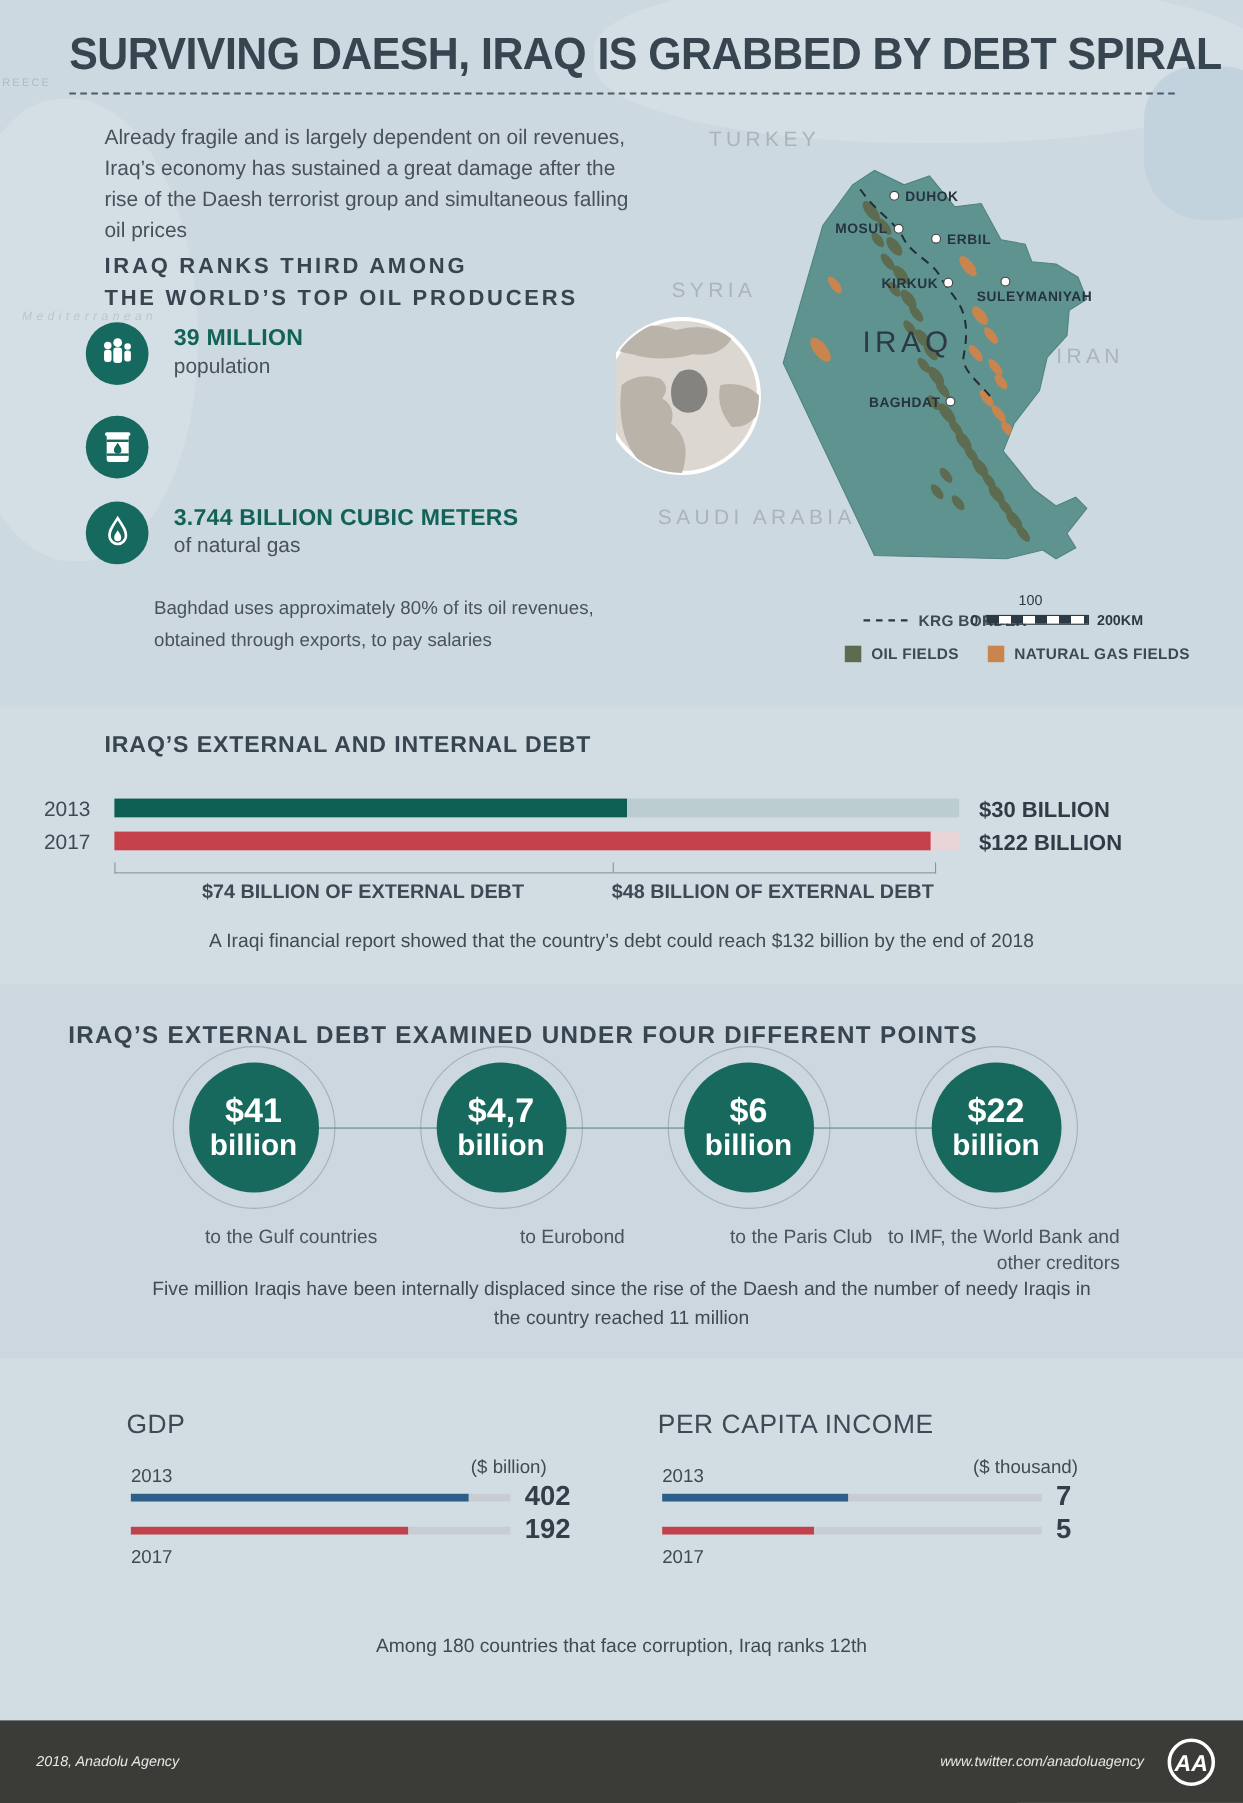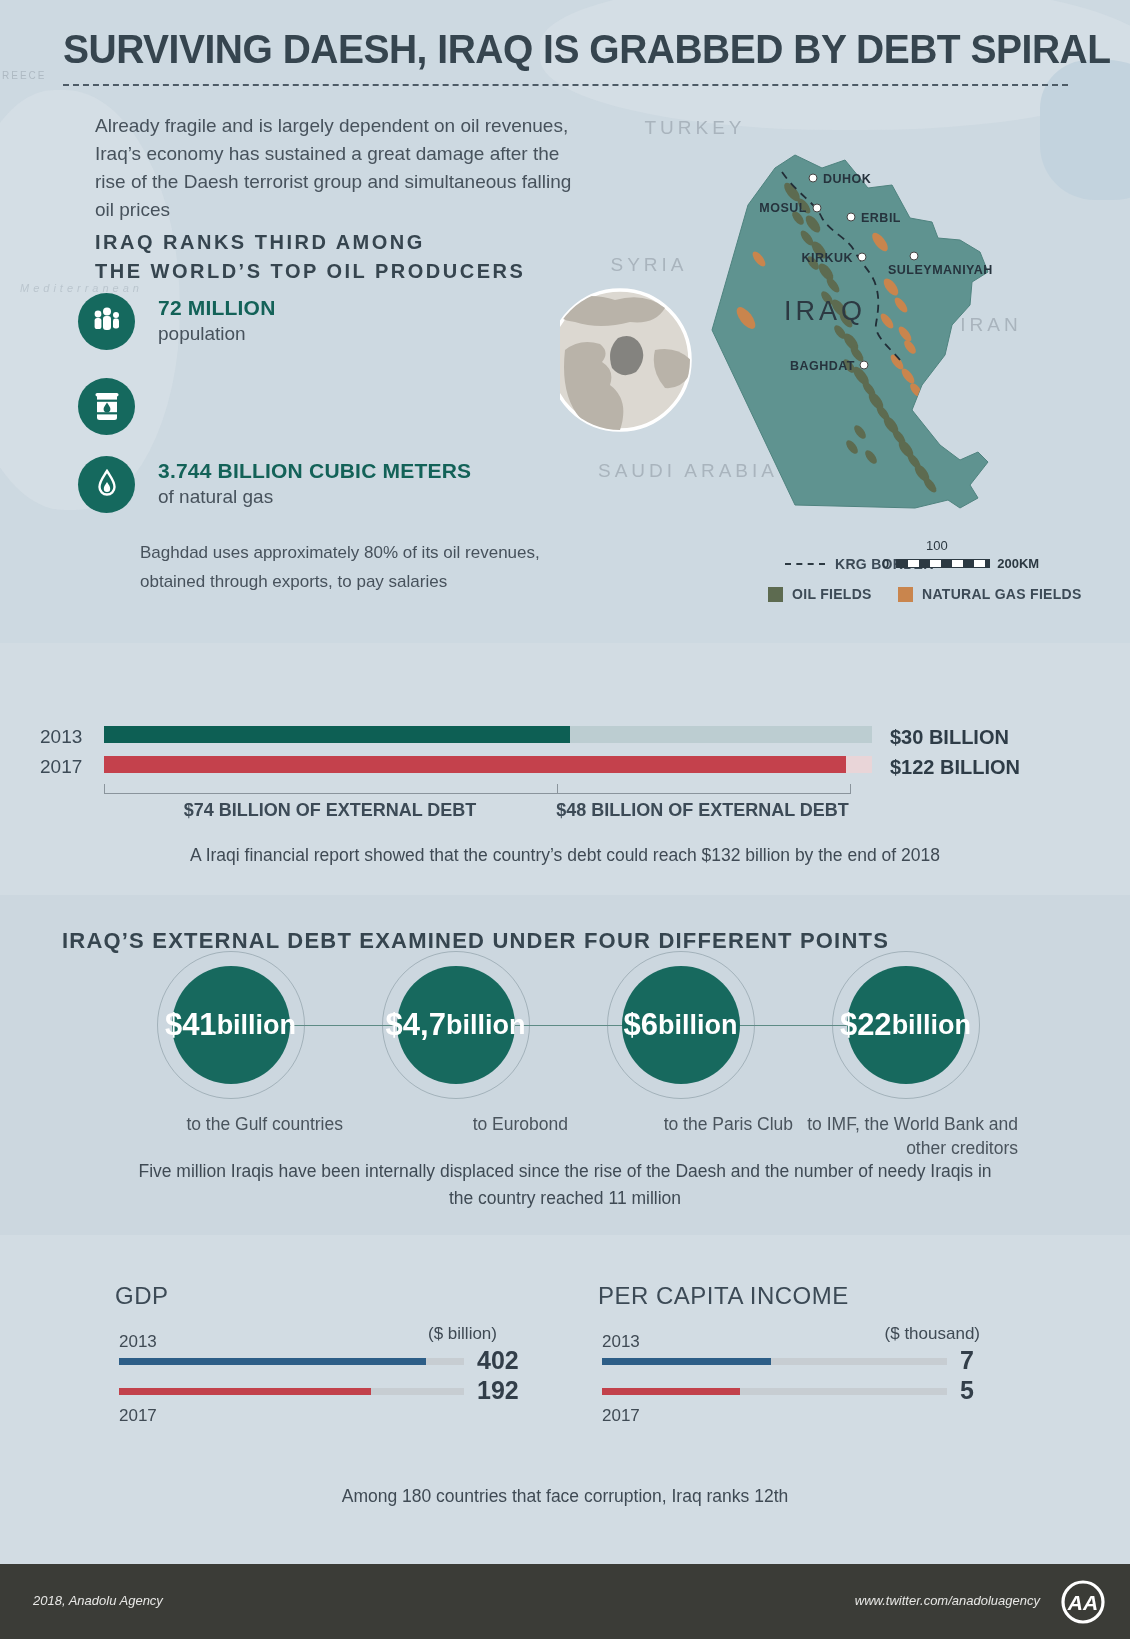--- a/index.html
+++ b/index.html
@@ -61,21 +61,21 @@
   .bracket-lab.r{left:556px;width:293px;}
   .center-note{position:absolute;text-align:center;font-size:17.5px;color:#3f4a54;}
 
   
   .circles-row{position:absolute;left:118px;top:952px;width:900px;height:146px;}
   .conn-line{position:absolute;left:112px;top:73px;width:676px;border-top:1px solid #5d8b85;}
   .pt{position:absolute;top:0;width:225px;height:146px;}
   .pt .ring{position:absolute;left:50%;top:50%;width:146px;height:146px;transform:translate(-50%,-50%);
             border:1px solid rgba(110,130,140,.45);border-radius:50%;}
   .pt .disc{position:absolute;left:50%;top:50%;width:118px;height:118px;transform:translate(-50%,-50%);
-            background:#17695e;border-radius:50%;display:flex;flex-direction:row;
+            background:#17695e;border-radius:50%;display:flex;flex-direction:column;
             align-items:center;justify-content:center;color:#fff;font-weight:bold;}
   .pt .amt{font-size:31px;line-height:32px;}
   .pt .unit{font-size:27px;line-height:30px;}
   .pt-label{position:absolute;top:1112px;width:225px;text-align:right;font-size:17.5px;color:#4a545d;line-height:24px;}
 
   
   .econ-col{position:absolute;top:1272px;width:430px;}
   .econ-col h3{position:absolute;left:38px;top:10px;margin:0;font-size:24px;font-weight:normal;
                color:#3c4a56;letter-spacing:.5px;}
   .econ-unit{position:absolute;left:0;top:52px;width:420px;text-align:right;font-size:17px;color:#3f4a54;}
@@ -121,21 +121,21 @@
           <circle cx="8" cy="8" r="3.4"></circle>
             <rect x="4.6" y="12" width="6.8" height="11" rx="2.6"></rect>
           <circle cx="17" cy="5.5" r="4"></circle>
             <rect x="13" y="10" width="8" height="14" rx="3"></rect>
           <circle cx="26" cy="9" r="3"></circle>
             <rect x="23" y="12.6" width="6" height="10" rx="2.4"></rect>
         </g>
       </svg>
     </div>
     <div class="txt">
-      <div class="val">72 MILLION</div>
+      <div class="val">39 MILLION</div>
       <div class="lbl">population</div>
     </div>
   </div>
 
   <div class="stat" style="top:378px;">
     <div class="badge">
       <svg width="30" height="32" viewBox="0 0 30 32">
         <rect x="5" y="3" width="20" height="26" rx="2.5" fill="#fff"></rect>
         <rect x="3.5" y="2" width="23" height="3.4" rx="1.6" fill="#fff"></rect>
         <rect x="5" y="8.6" width="20" height="2.2" fill="#15695e"></rect>
@@ -273,20 +273,21 @@
     <div class="legend-item" style="left:208px;top:486px;">
       <span class="swatch" style="background:#5d6b50;"></span>
       <span>OIL FIELDS</span>
     </div>
     <div class="legend-item" style="left:338px;top:486px;">
       <span class="swatch" style="background:#c9854d;"></span>
       <span>NATURAL GAS FIELDS</span>
     </div>
   </div>
 
+  <div class="sec-title" style="left:95px;top:666px;font-size:21px;">IRAQ’S EXTERNAL AND INTERNAL DEBT</div>
 
   <div class="debt-row" style="top:726px;">
     <span class="debt-year">2013</span>
     <span class="debt-track" style="background:#bccdd1;">
       <span class="debt-fill" style="background: rgb(13, 95, 84); display: block; width: 60.7%;"></span>
     </span>
     <span class="debt-val">$30 BILLION</span>
   </div>
   <div class="debt-row" style="top:756px;">
     <span class="debt-year">2017</span>

